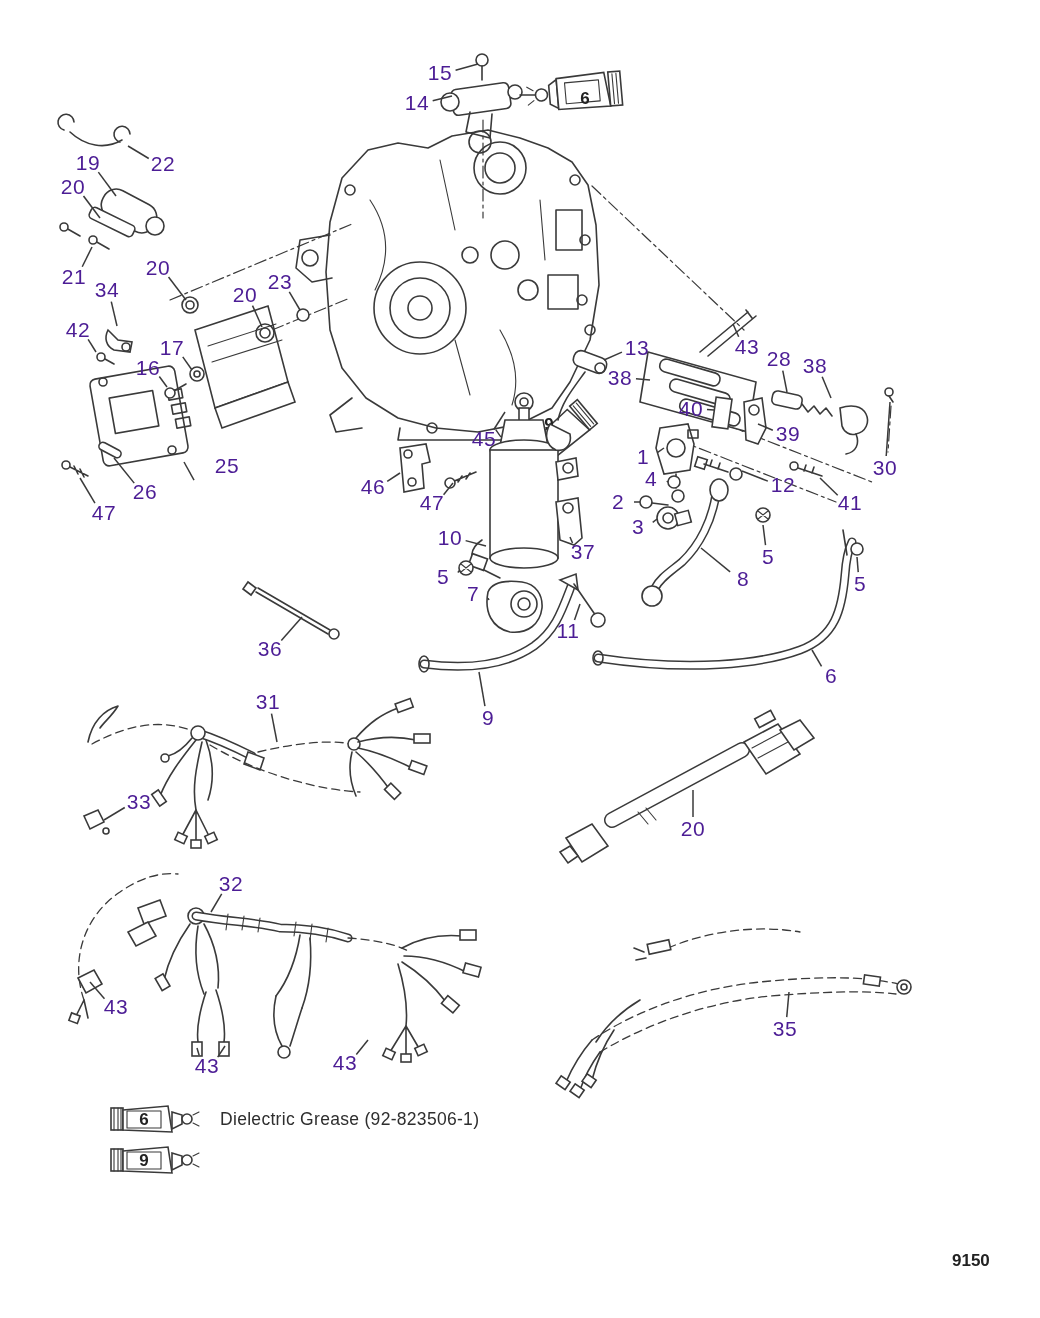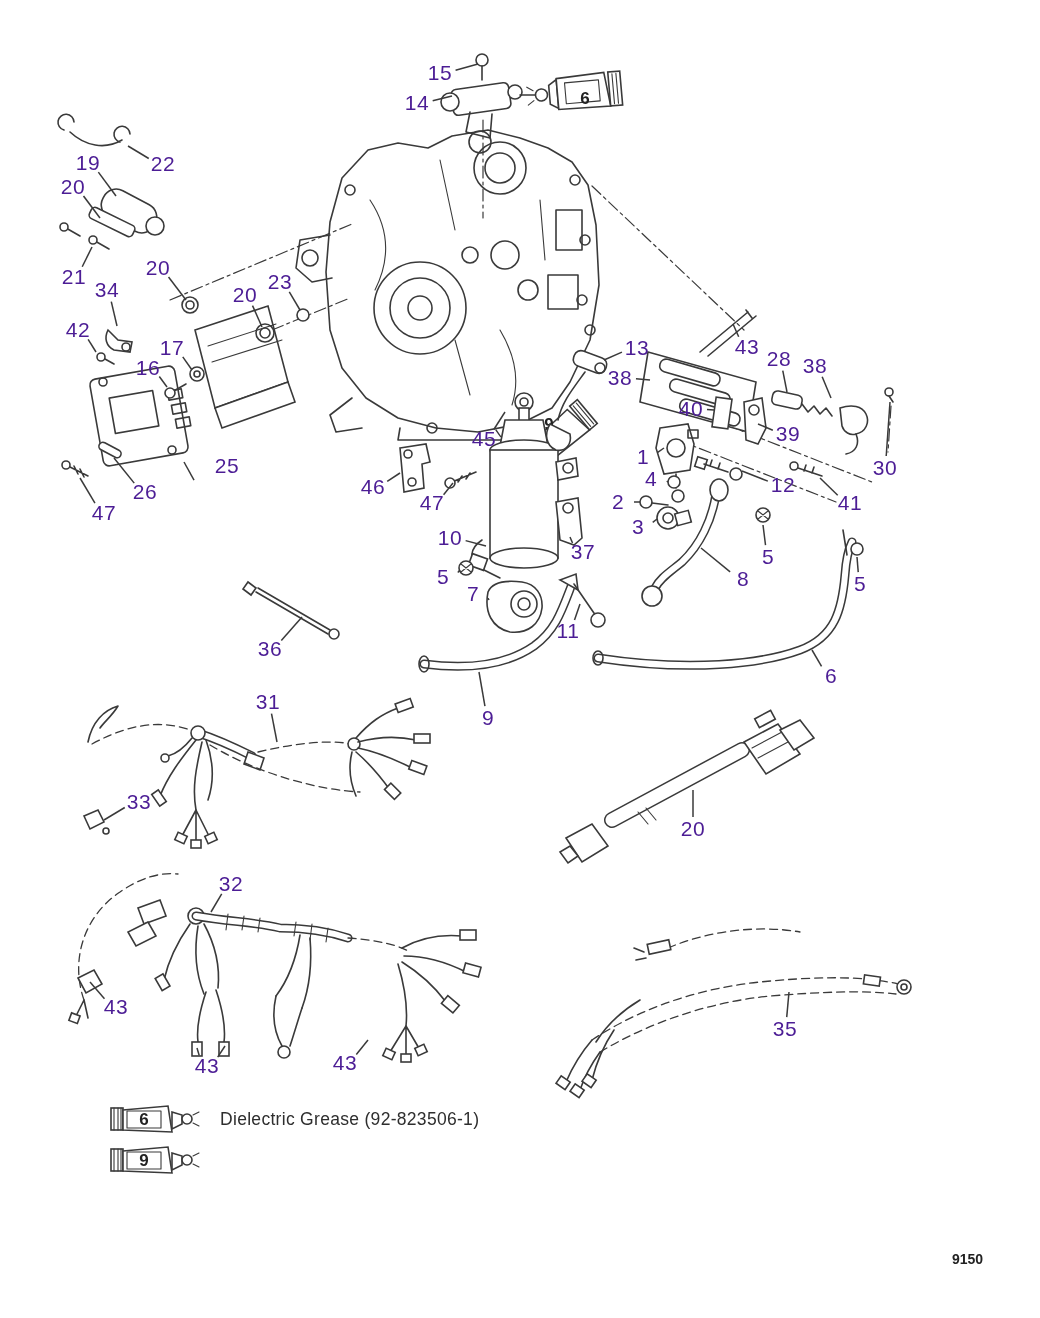--- a/index.html
+++ b/index.html
@@ -17,21 +17,21 @@
   .cO{fill:none;stroke:#3a3a3a;stroke-width:16;stroke-linecap:round;}
   .cI{fill:none;stroke:#ffffff;stroke-width:13;stroke-linecap:round;}
   .leader{stroke:#3a3a3a;stroke-width:1.5;}
   .callout{position:absolute;transform:translate(-50%,-50%);
            font-weight:normal;font-size:21px;color:#4c1d95;letter-spacing:.5px;
            white-space:nowrap;}
   .tube-num{font-weight:bold;font-size:17px;fill:#222;font-family:"Liberation Sans",sans-serif;}
   .legend{position:absolute;left:110px;top:1103px;display:flex;flex-direction:column;gap:9px;}
   .legend-row{display:flex;align-items:center;gap:18px;height:32px;}
   .legend-text{font-size:17.5px;color:#2e2e2e;letter-spacing:.3px;}
-  .page-number{position:absolute;left:952px;top:1251px;font-weight:bold;font-size:14px;color:#222;}
+  .page-number{position:absolute;left:952px;top:1251px;font-weight:bold;font-size:17px;color:#222;}
 </style>
 </head>
 <body>
 
 <div class="page">
 
   <svg id="art" width="1040" height="1318" viewBox="0 0 1040 1318">
 
     <g class="ln dd">
       <path d="M170,300 L352,224"></path>

